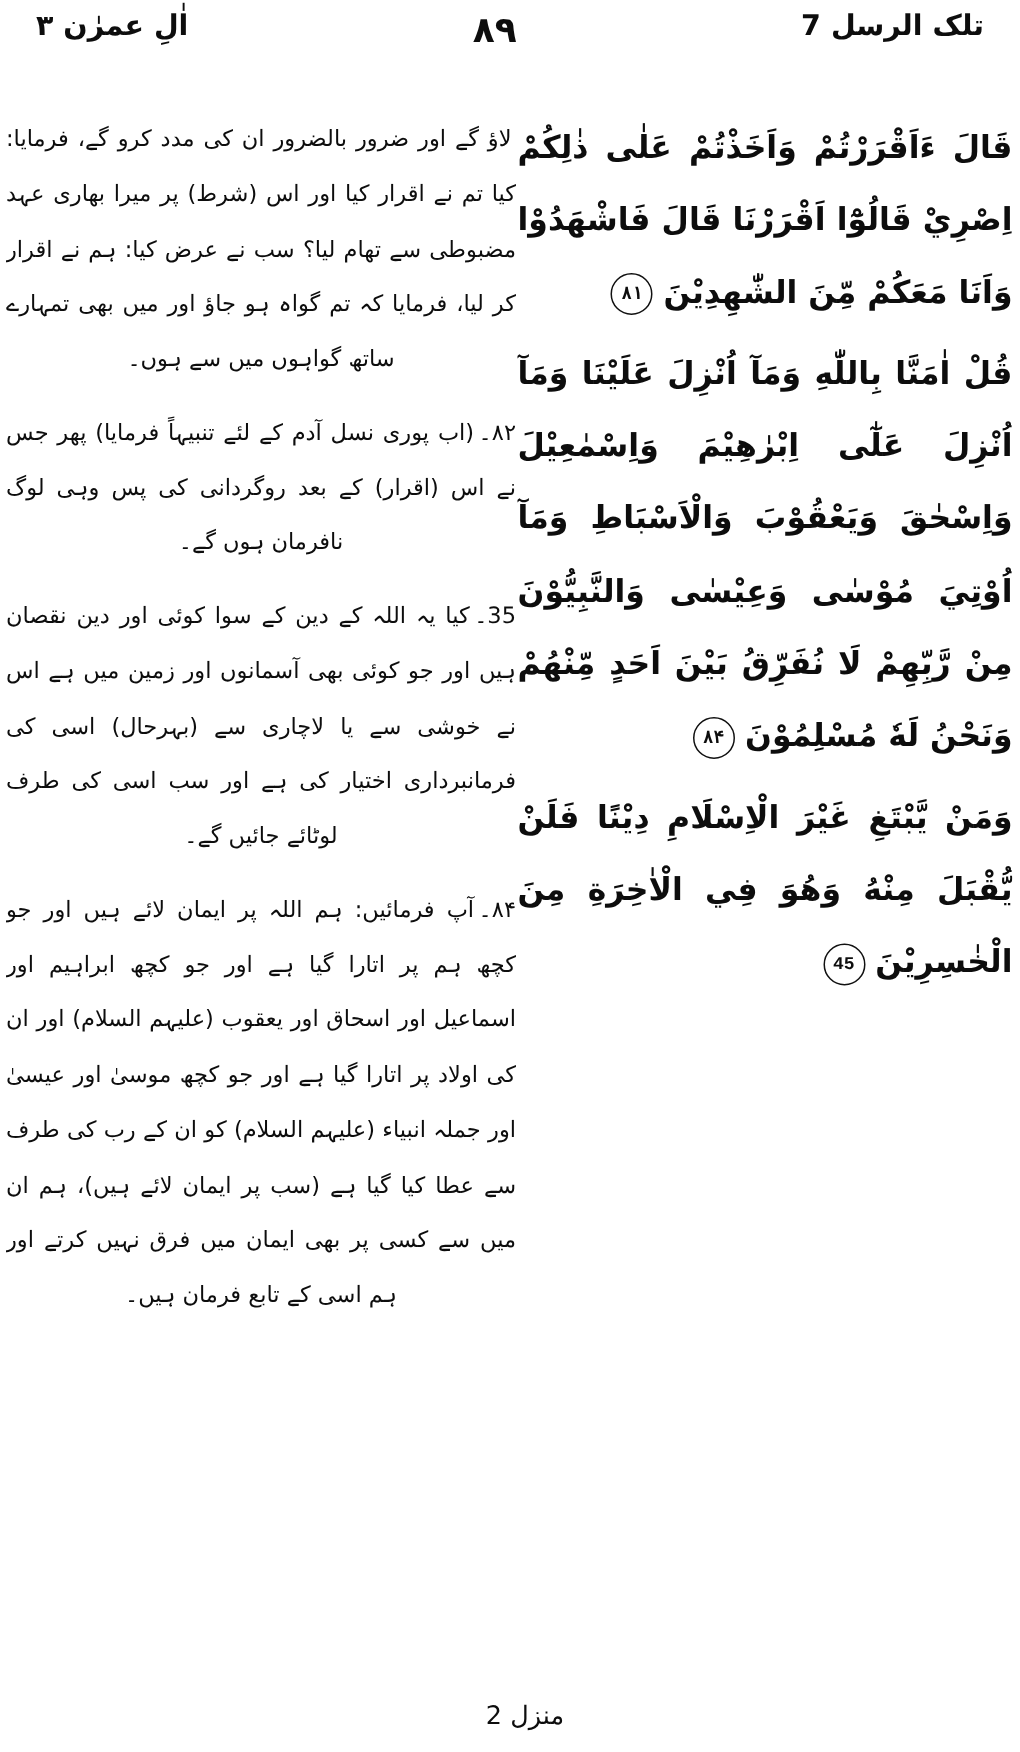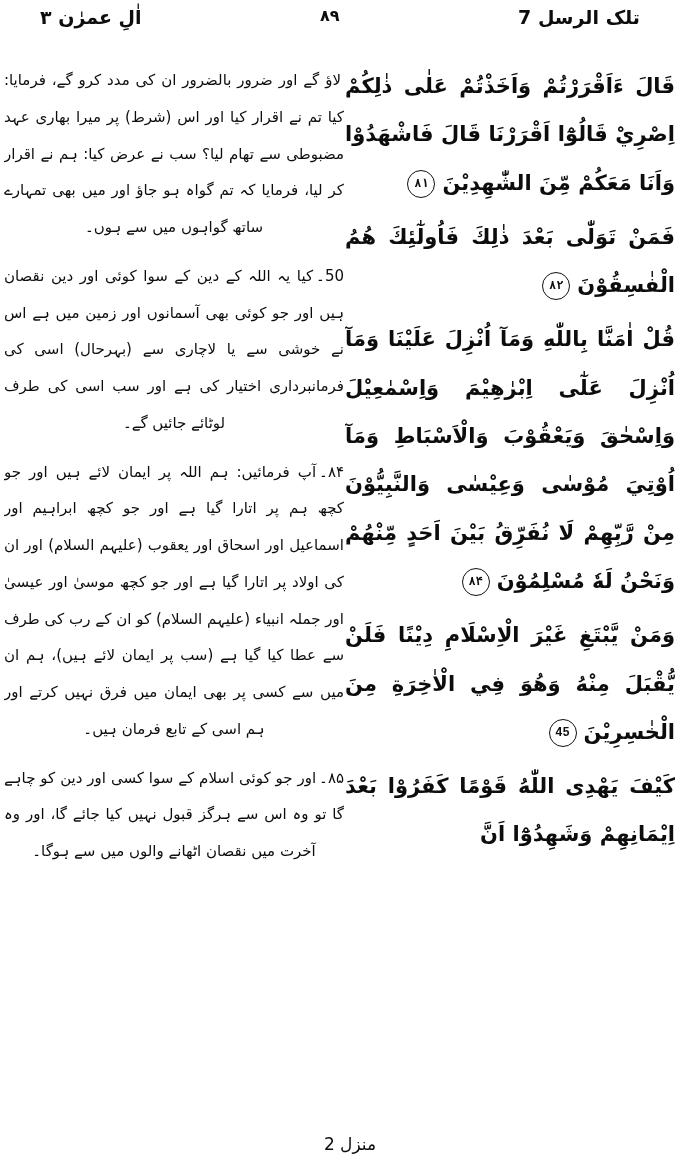--- a/index.html
+++ b/index.html
@@ -3,29 +3,29 @@
 <meta charset="utf-8">
 <style>
   html,body{margin:0;padding:0;background:#e8e8e8;}
   .page{
     position:relative;width:680px;height:1168px;margin:0 auto;
     background:#ffffff;color:#0d0d0d;overflow:hidden;
     font-family:"DejaVu Sans", sans-serif;
   }
   
   .header{
-    position:absolute;top:6px;left:0;right:0;padding:0 40px;
+    position:absolute;top:6px;left:0;right:0;padding:0 24px;
     display:flex;justify-content:space-between;align-items:flex-start;
     direction:ltr;font-weight:bold;font-size:19px;
   }
   .h-side{direction:rtl;}
-  .h-center{font-size:16px;letter-spacing:1px;}
+  .h-center{font-size:24px;letter-spacing:1px;}
   
   .columns{position:absolute;top:58px;left:0;right:0;bottom:60px;}
-  .col{position:absolute;top:4px;bottom:0;overflow:hidden;}
+  .col{position:absolute;top:16px;bottom:0;overflow:hidden;}
   .col-urdu{
     left:4px;width:340px;direction:rtl;
     font-size:15px;line-height:2.45;
   }
   .u-para{
     margin:0 0 12px 0;text-align:justify;text-align-last:center;
   }
   .p-num{padding-left:3px;}
   .col-arabic{
     right:5px;width:330px;direction:rtl;
@@ -56,31 +56,29 @@
   <div class="header">
     <span class="h-side">اٰلِ عمرٰن ۳</span>
     <span class="h-center">۸۹</span>
     <span class="h-side">تلک الرسل 7</span>
   </div>
 
   <div class="columns">
 
     <div class="col col-urdu">
       <p class="u-para"><span class="p-num"></span><span>لاؤ گے اور ضرور بالضرور ان کی مدد کرو گے، فرمایا: کیا تم نے اقرار کیا اور اس (شرط) پر میرا بھاری عہد مضبوطی سے تھام لیا؟ سب نے عرض کیا: ہم نے اقرار کر لیا، فرمایا کہ تم گواہ ہو جاؤ اور میں بھی تمہارے ساتھ گواہوں میں سے ہوں۔</span></p>
-      <p class="u-para"><span class="p-num">50۔</span><span>کیا یہ اللہ کے دین کے سوا کوئی اور دین نقصان ہیں اور جو کوئی بھی آسمانوں اور زمین میں ہے اس نے خوشی سے یا لاچاری سے (بہرحال) اسی کی فرمانبرداری اختیار کی ہے اور سب اسی کی طرف لوٹائے جائیں گے۔</span></p>
+      <p class="u-para"><span class="p-num">۸۲۔</span><span>(اب پوری نسل آدم کے لئے تنبیہاً فرمایا) پھر جس نے اس (اقرار) کے بعد روگردانی کی پس وہی لوگ نافرمان ہوں گے۔</span></p>
+      <p class="u-para"><span class="p-num">35۔</span><span>کیا یہ اللہ کے دین کے سوا کوئی اور دین نقصان ہیں اور جو کوئی بھی آسمانوں اور زمین میں ہے اس نے خوشی سے یا لاچاری سے (بہرحال) اسی کی فرمانبرداری اختیار کی ہے اور سب اسی کی طرف لوٹائے جائیں گے۔</span></p>
       <p class="u-para"><span class="p-num">۸۴۔</span><span>آپ فرمائیں: ہم اللہ پر ایمان لائے ہیں اور جو کچھ ہم پر اتارا گیا ہے اور جو کچھ ابراہیم اور اسماعیل اور اسحاق اور یعقوب (علیہم السلام) اور ان کی اولاد پر اتارا گیا ہے اور جو کچھ موسیٰ اور عیسیٰ اور جملہ انبیاء (علیہم السلام) کو ان کے رب کی طرف سے عطا کیا گیا ہے (سب پر ایمان لائے ہیں)، ہم ان میں سے کسی پر بھی ایمان میں فرق نہیں کرتے اور ہم اسی کے تابع فرمان ہیں۔</span></p>
-      <p class="u-para"><span class="p-num">۸۵۔</span><span>اور جو کوئی اسلام کے سوا کسی اور دین کو چاہے گا تو وہ اس سے ہرگز قبول نہیں کیا جائے گا، اور وہ آخرت میں نقصان اٹھانے والوں میں سے ہوگا۔</span></p>
     </div>
 
     <div class="col col-arabic">
       <p class="a-verse"><span>قَالَ ءَاَقْرَرْتُمْ وَاَخَذْتُمْ عَلٰى ذٰلِكُمْ اِصْرِيْ قَالُوْٓا اَقْرَرْنَا قَالَ فَاشْهَدُوْا وَاَنَا مَعَكُمْ مِّنَ الشّٰهِدِيْنَ</span><span class="ayah">۸۱</span></p>
-      <p class="a-verse"><span>فَمَنْ تَوَلّٰى بَعْدَ ذٰلِكَ فَاُولٰٓئِكَ هُمُ الْفٰسِقُوْنَ</span><span class="ayah">۸۲</span></p>
       <p class="a-verse"><span>قُلْ اٰمَنَّا بِاللّٰهِ وَمَآ اُنْزِلَ عَلَيْنَا وَمَآ اُنْزِلَ عَلٰٓى اِبْرٰهِيْمَ وَاِسْمٰعِيْلَ وَاِسْحٰقَ وَيَعْقُوْبَ وَالْاَسْبَاطِ وَمَآ اُوْتِيَ مُوْسٰى وَعِيْسٰى وَالنَّبِيُّوْنَ مِنْ رَّبِّهِمْ لَا نُفَرِّقُ بَيْنَ اَحَدٍ مِّنْهُمْ وَنَحْنُ لَهٗ مُسْلِمُوْنَ</span><span class="ayah">۸۴</span></p>
       <p class="a-verse"><span>وَمَنْ يَّبْتَغِ غَيْرَ الْاِسْلَامِ دِيْنًا فَلَنْ يُّقْبَلَ مِنْهُ وَهُوَ فِي الْاٰخِرَةِ مِنَ الْخٰسِرِيْنَ</span><span class="ayah">45</span></p>
-      <p class="a-verse"><span>كَيْفَ يَهْدِى اللّٰهُ قَوْمًا كَفَرُوْا بَعْدَ اِيْمَانِهِمْ وَشَهِدُوْٓا اَنَّ</span></p>
     </div>
 
   </div>
 
   <div class="footer">
     <span>منزل 2</span>
   </div>
 
 </div>
 

